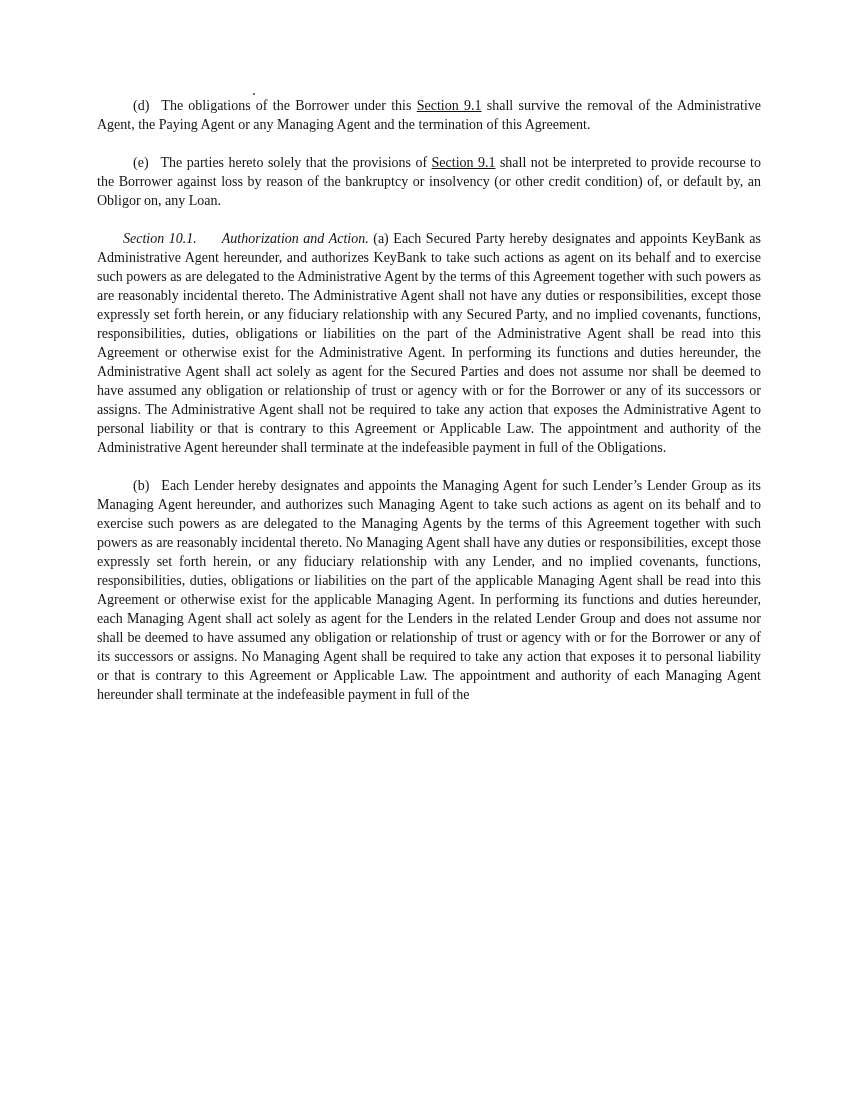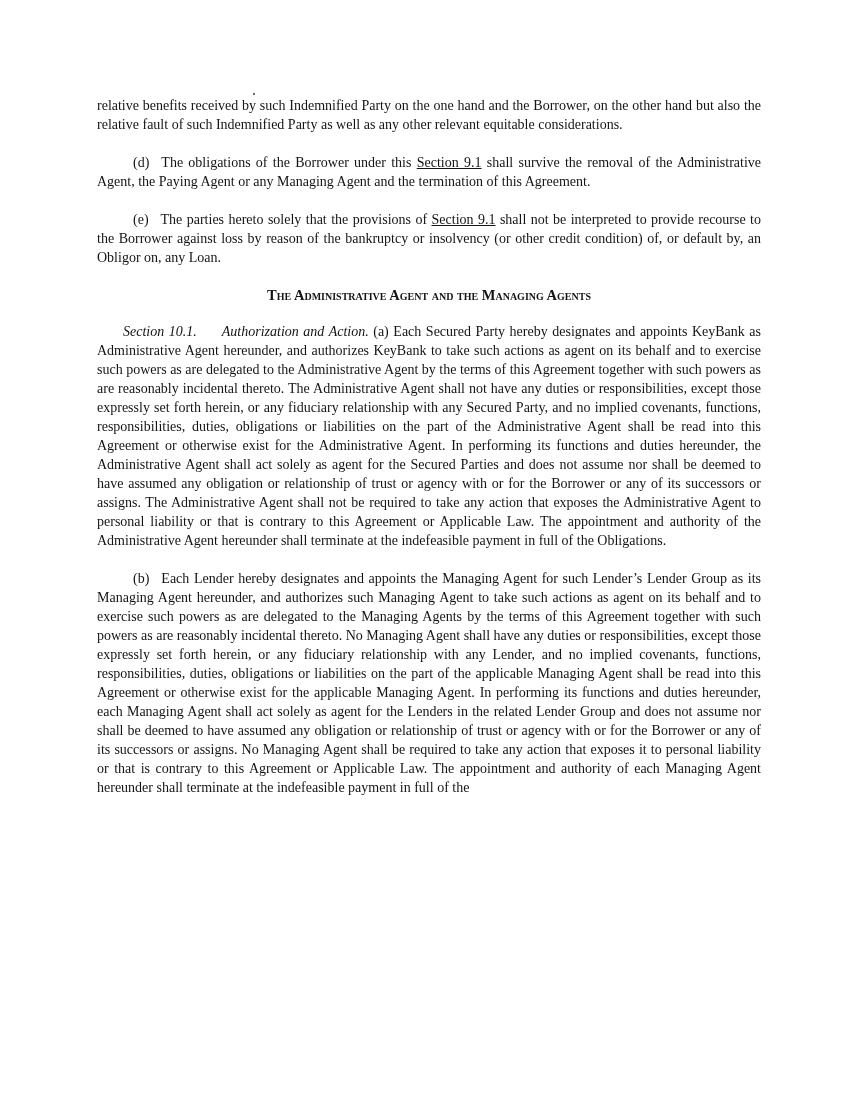--- a/index.html
+++ b/index.html
@@ -58,28 +58,26 @@
 </style>
 </head>
 <body>
 
 <div class="page">
 
   <span class="scan-dot"></span>
 
   <main class="content">
 
-    <p><span><span>relative benefits received by such Indemnified Party on the one hand and the Borrower, on the other hand but also the relative fault of such Indemnified Party as well as any other relevant equitable considerations.</span></span></p>
 
     <p class="indented"><span class="plabel">(d)</span><span><span>The obligations of the Borrower under this </span><span class="run-underline">Section 9.1</span><span> shall survive the removal of the Administrative Agent, the Paying Agent or any Managing Agent and the termination of this Agreement.</span></span></p>
 
     <p class="indented"><span class="plabel">(e)</span><span><span>The parties hereto solely that the provisions of </span><span class="run-underline">Section 9.1</span><span> shall not be interpreted to provide recourse to the Borrower against loss by reason of the bankruptcy or insolvency (or other credit condition) of, or default by, an Obligor on, any Loan.</span></span></p>
 
 
-    <h2 class="heading">The Administrative Agent and the Managing Agents</h2>
 
     <p class="section-p"><span class="plabel-italic">Section 10.1.</span><span><span class="run-italic">Authorization and Action.</span><span>  (a) Each Secured Party hereby designates and appoints KeyBank as Administrative Agent hereunder, and authorizes KeyBank to take such actions as agent on its behalf and to exercise such powers as are delegated to the Administrative Agent by the terms of this Agreement together with such powers as are reasonably incidental thereto.  The Administrative Agent shall not have any duties or responsibilities, except those expressly set forth herein, or any fiduciary relationship with any Secured Party, and no implied covenants, functions, responsibilities, duties, obligations or liabilities on the part of the Administrative Agent shall be read into this Agreement or otherwise exist for the Administrative Agent.  In performing its functions and duties hereunder, the Administrative Agent shall act solely as agent for the Secured Parties and does not assume nor shall be deemed to have assumed any obligation or relationship of trust or agency with or for the Borrower or any of its successors or assigns.  The Administrative Agent shall not be required to take any action that exposes the Administrative Agent to personal liability or that is contrary to this Agreement or Applicable Law.  The appointment and authority of the Administrative Agent hereunder shall terminate at the indefeasible payment in full of the Obligations.</span></span></p>
 
     <p class="indented"><span class="plabel">(b)</span><span><span>Each Lender hereby designates and appoints the Managing Agent for such Lender’s Lender Group as its Managing Agent hereunder, and authorizes such Managing Agent to take such actions as agent on its behalf and to exercise such powers as are delegated to the Managing Agents by the terms of this Agreement together with such powers as are reasonably incidental thereto.  No Managing Agent shall have any duties or responsibilities, except those expressly set forth herein, or any fiduciary relationship with any Lender, and no implied covenants, functions, responsibilities, duties, obligations or liabilities on the part of the applicable Managing Agent shall be read into this Agreement or otherwise exist for the applicable Managing Agent.  In performing its functions and duties hereunder, each Managing Agent shall act solely as agent for the Lenders in the related Lender Group and does not assume nor shall be deemed to have assumed any obligation or relationship of trust or agency with or for the Borrower or any of its successors or assigns.  No Managing Agent shall be required to take any action that exposes it to personal liability or that is contrary to this Agreement or Applicable Law.  The appointment and authority of each Managing Agent hereunder shall terminate at the indefeasible payment in full of the</span></span></p>
 
   </main>
 
 
 </div>
 

